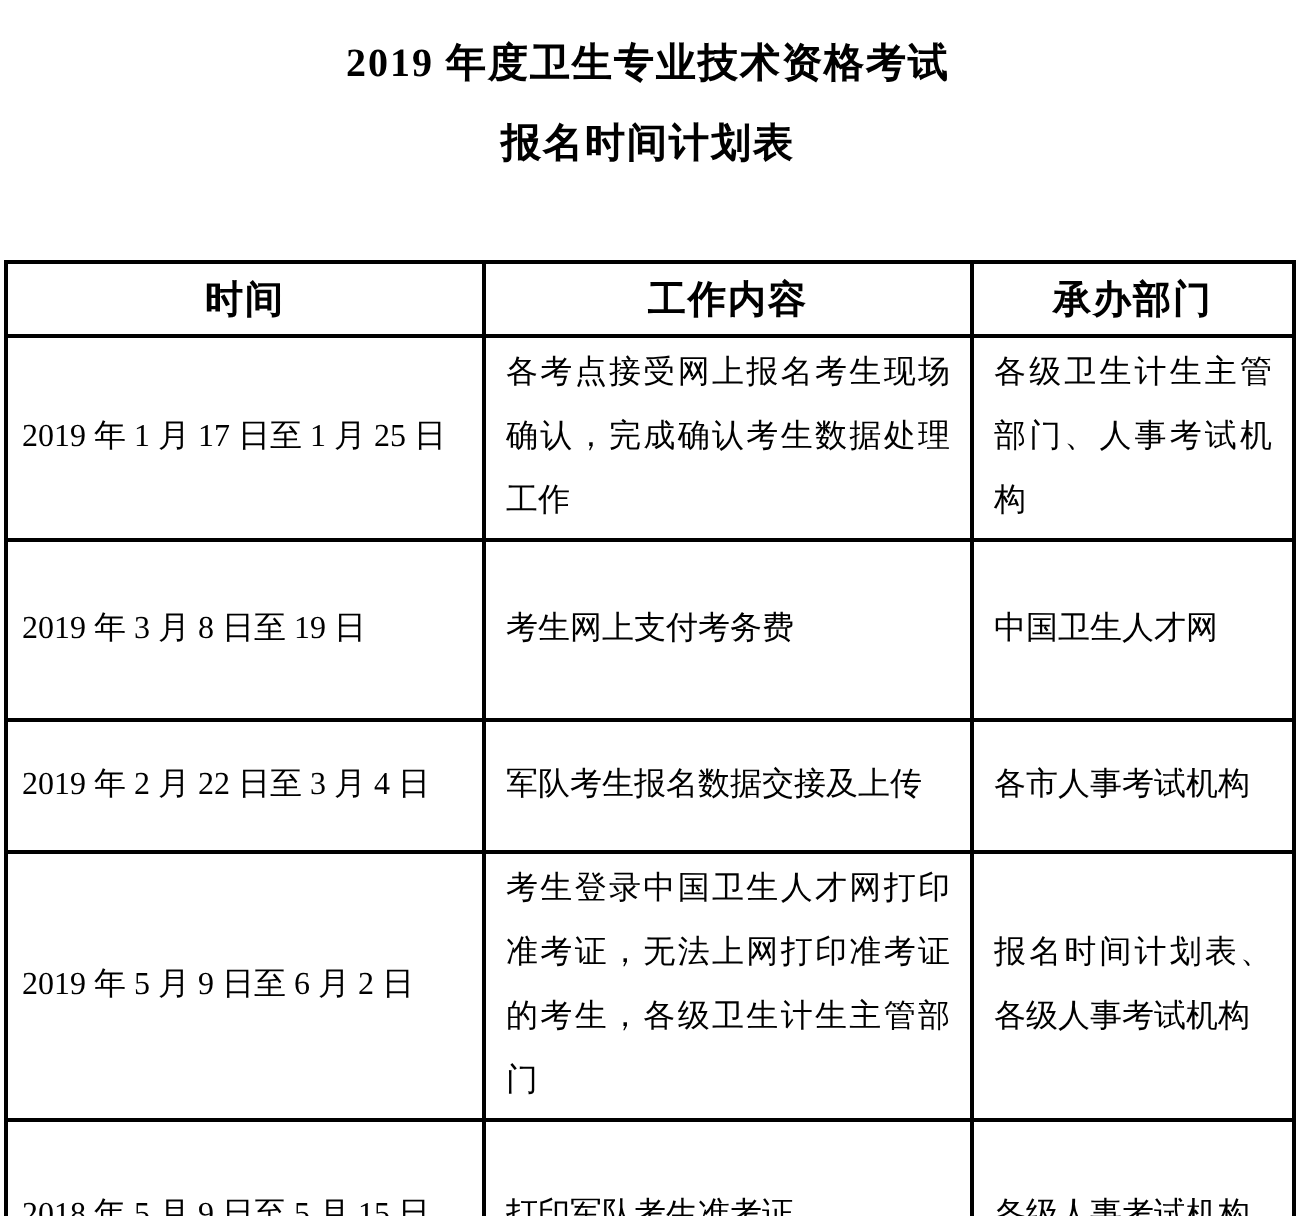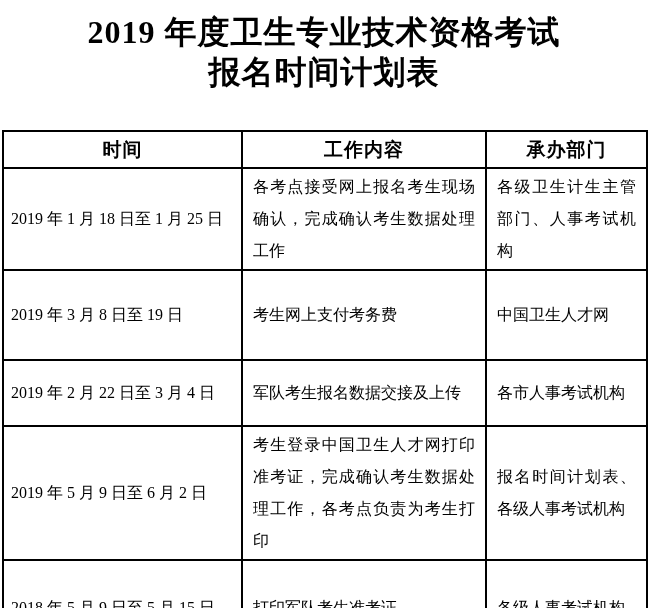--- a/index.html
+++ b/index.html
@@ -9,21 +9,21 @@
     height: 608px;
     background: #ffffff;
     color: #000000;
     font-family: "Liberation Serif", "DejaVu Serif", serif;
     overflow: hidden;
   }
   .doc-title {
     padding-top: 12px;
     text-align: center;
     font-weight: bold;
-    font-size: 32px;
+    font-size: 20px;
     line-height: 40px;
     letter-spacing: 1px;
   }
   table.schedule {
     border-collapse: collapse;
     table-layout: fixed;
     width: 644px;
     margin: 38px 0 0 2px;
   }
   col.c1 { width: 239px; }
@@ -76,37 +76,37 @@
     </colgroup>
   <thead>
     <tr>
       <th>时间</th>
       <th>工作内容</th>
       <th>承办部门</th>
     </tr>
   </thead>
   <tbody>
     <tr>
-      <td class="time">2019 年 1 月 18 日至 1 月 25 日</td>
+      <td class="time">2019 年 1 月 17 日至 1 月 25 日</td>
       <td class="task">各考点接受网上报名考生现场确认，完成确认考生数据处理工作</td>
       <td class="dept">各级卫生计生主管部门、人事考试机构</td>
     </tr>
     <tr>
       <td class="time">2019 年 3 月 8 日至 19 日</td>
       <td class="task">考生网上支付考务费</td>
       <td class="dept">中国卫生人才网</td>
     </tr>
     <tr>
       <td class="time">2019 年 2 月 22 日至 3 月 4 日</td>
       <td class="task">军队考生报名数据交接及上传</td>
       <td class="dept">各市人事考试机构</td>
     </tr>
     <tr>
       <td class="time">2019 年 5 月 9 日至 6 月 2 日</td>
-      <td class="task">考生登录中国卫生人才网打印准考证，完成确认考生数据处理工作，各考点负责为考生打印</td>
+      <td class="task">考生登录中国卫生人才网打印准考证，无法上网打印准考证的考生，各级卫生计生主管部门</td>
       <td class="dept">报名时间计划表、各级人事考试机构</td>
     </tr>
     <tr>
       <td class="time">2018 年 5 月 9 日至 5 月 15 日</td>
       <td class="task">打印军队考生准考证</td>
       <td class="dept">各级人事考试机构</td>
     </tr>
   </tbody>
 </table>
 

